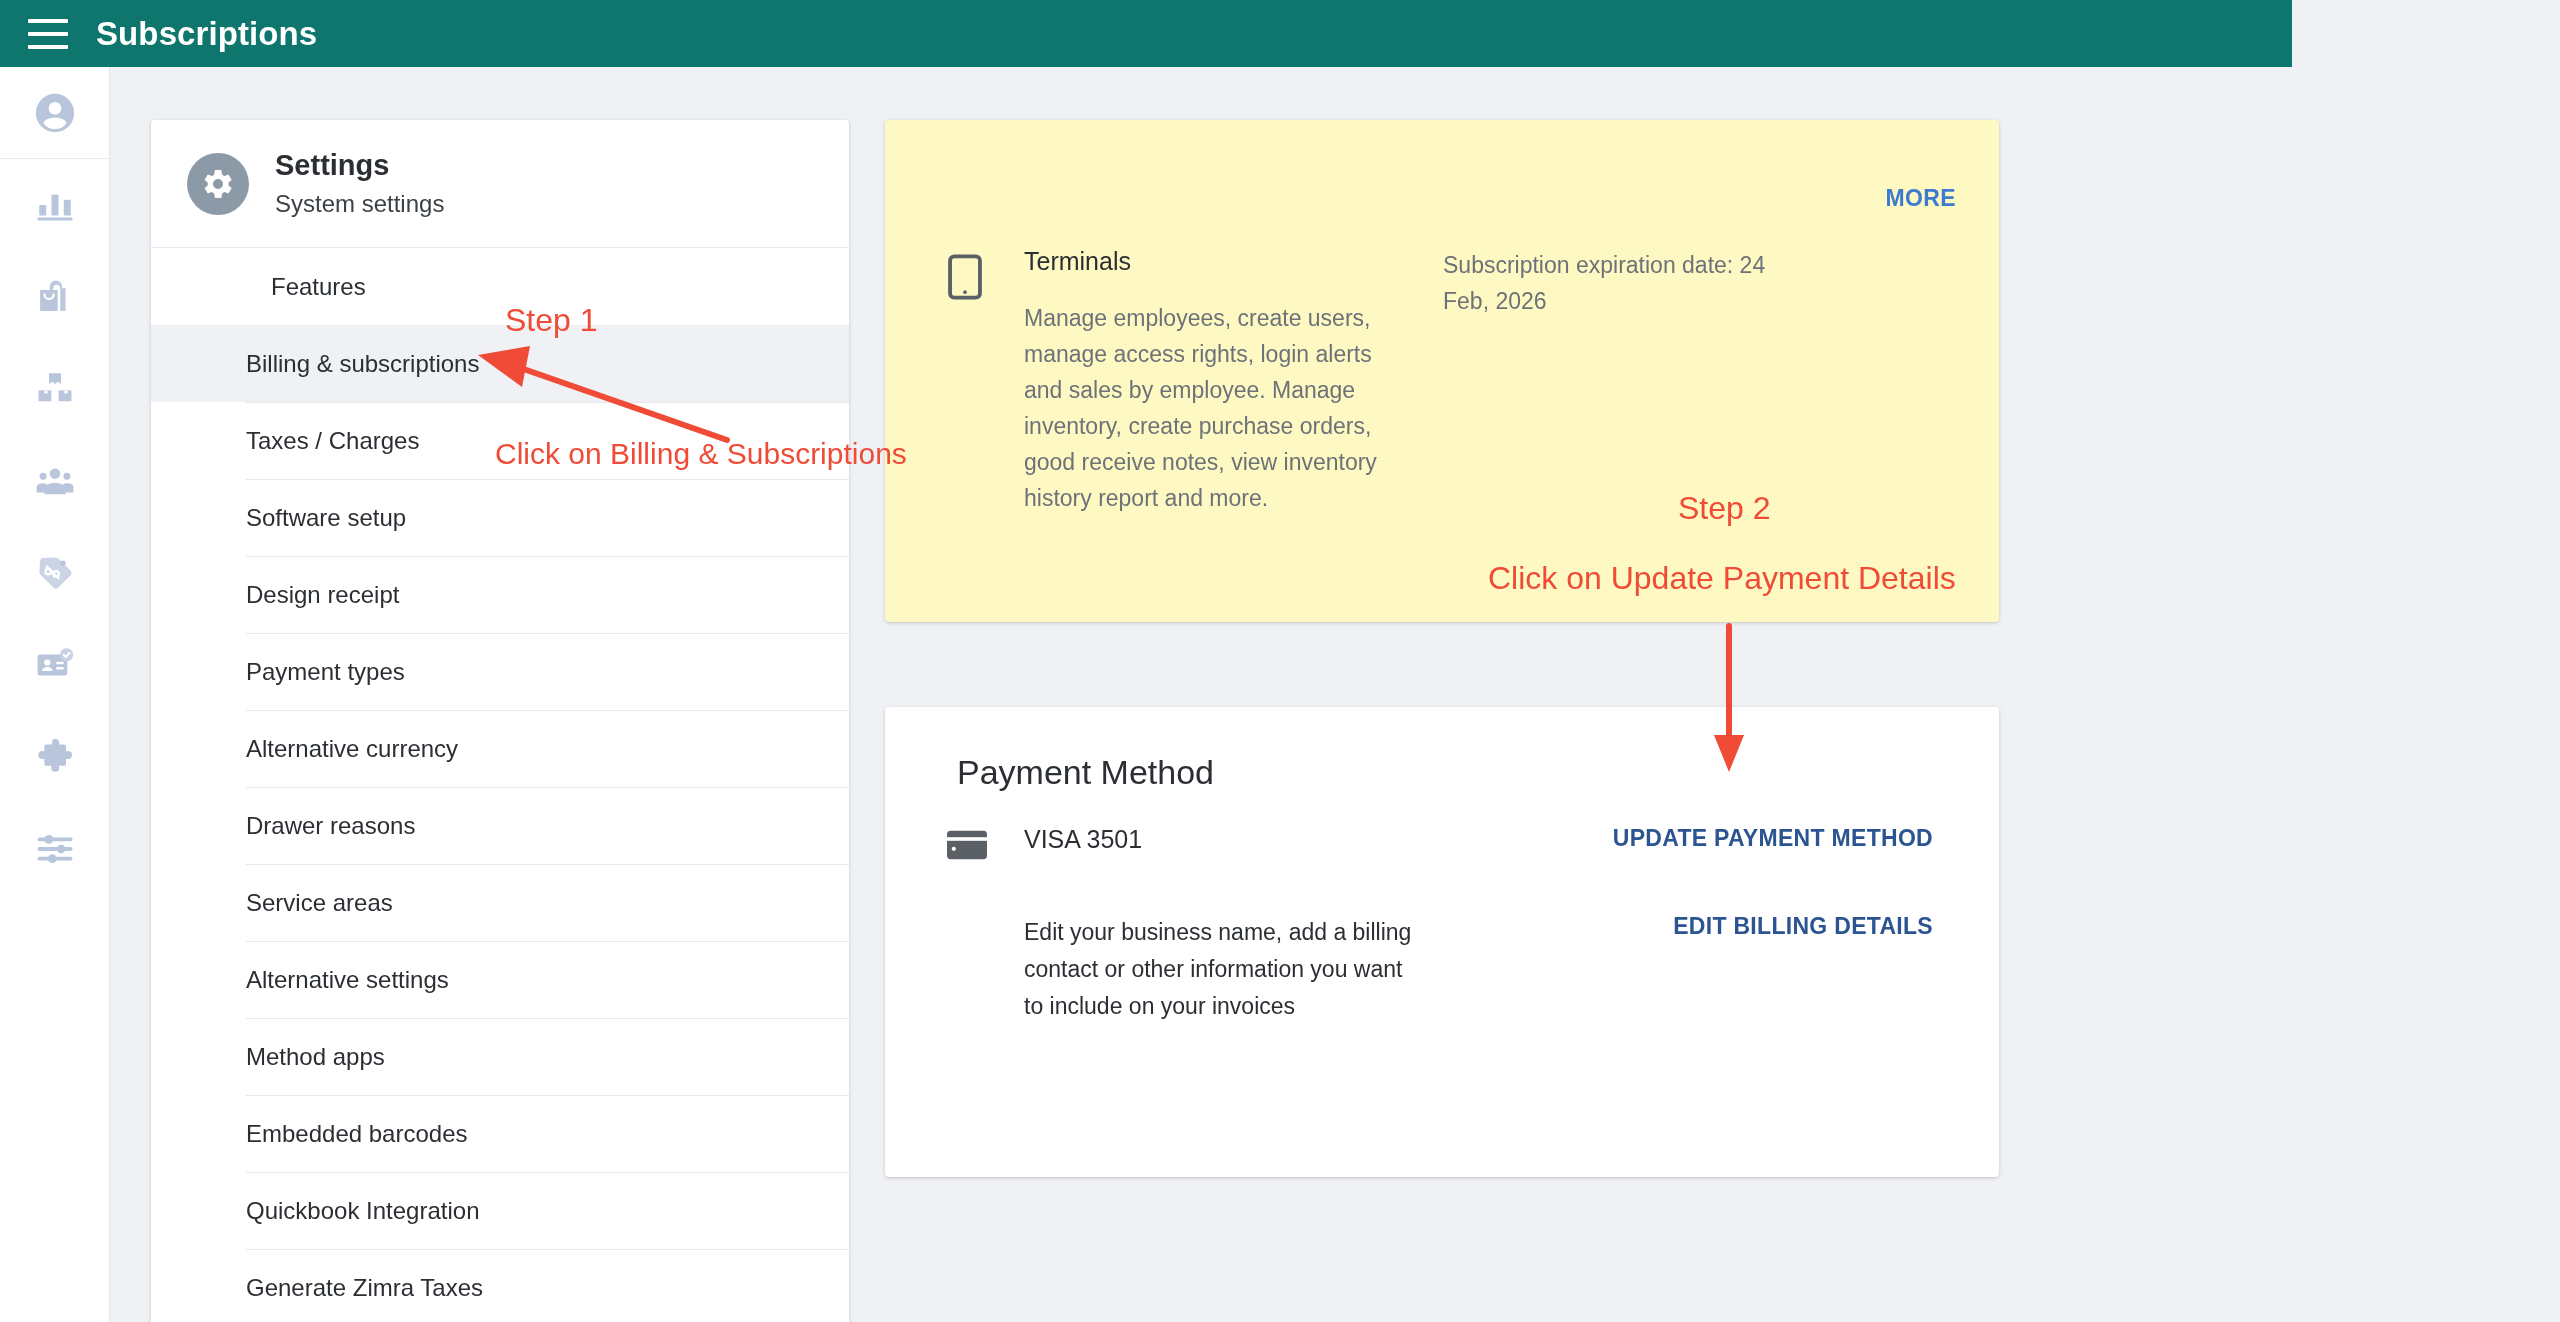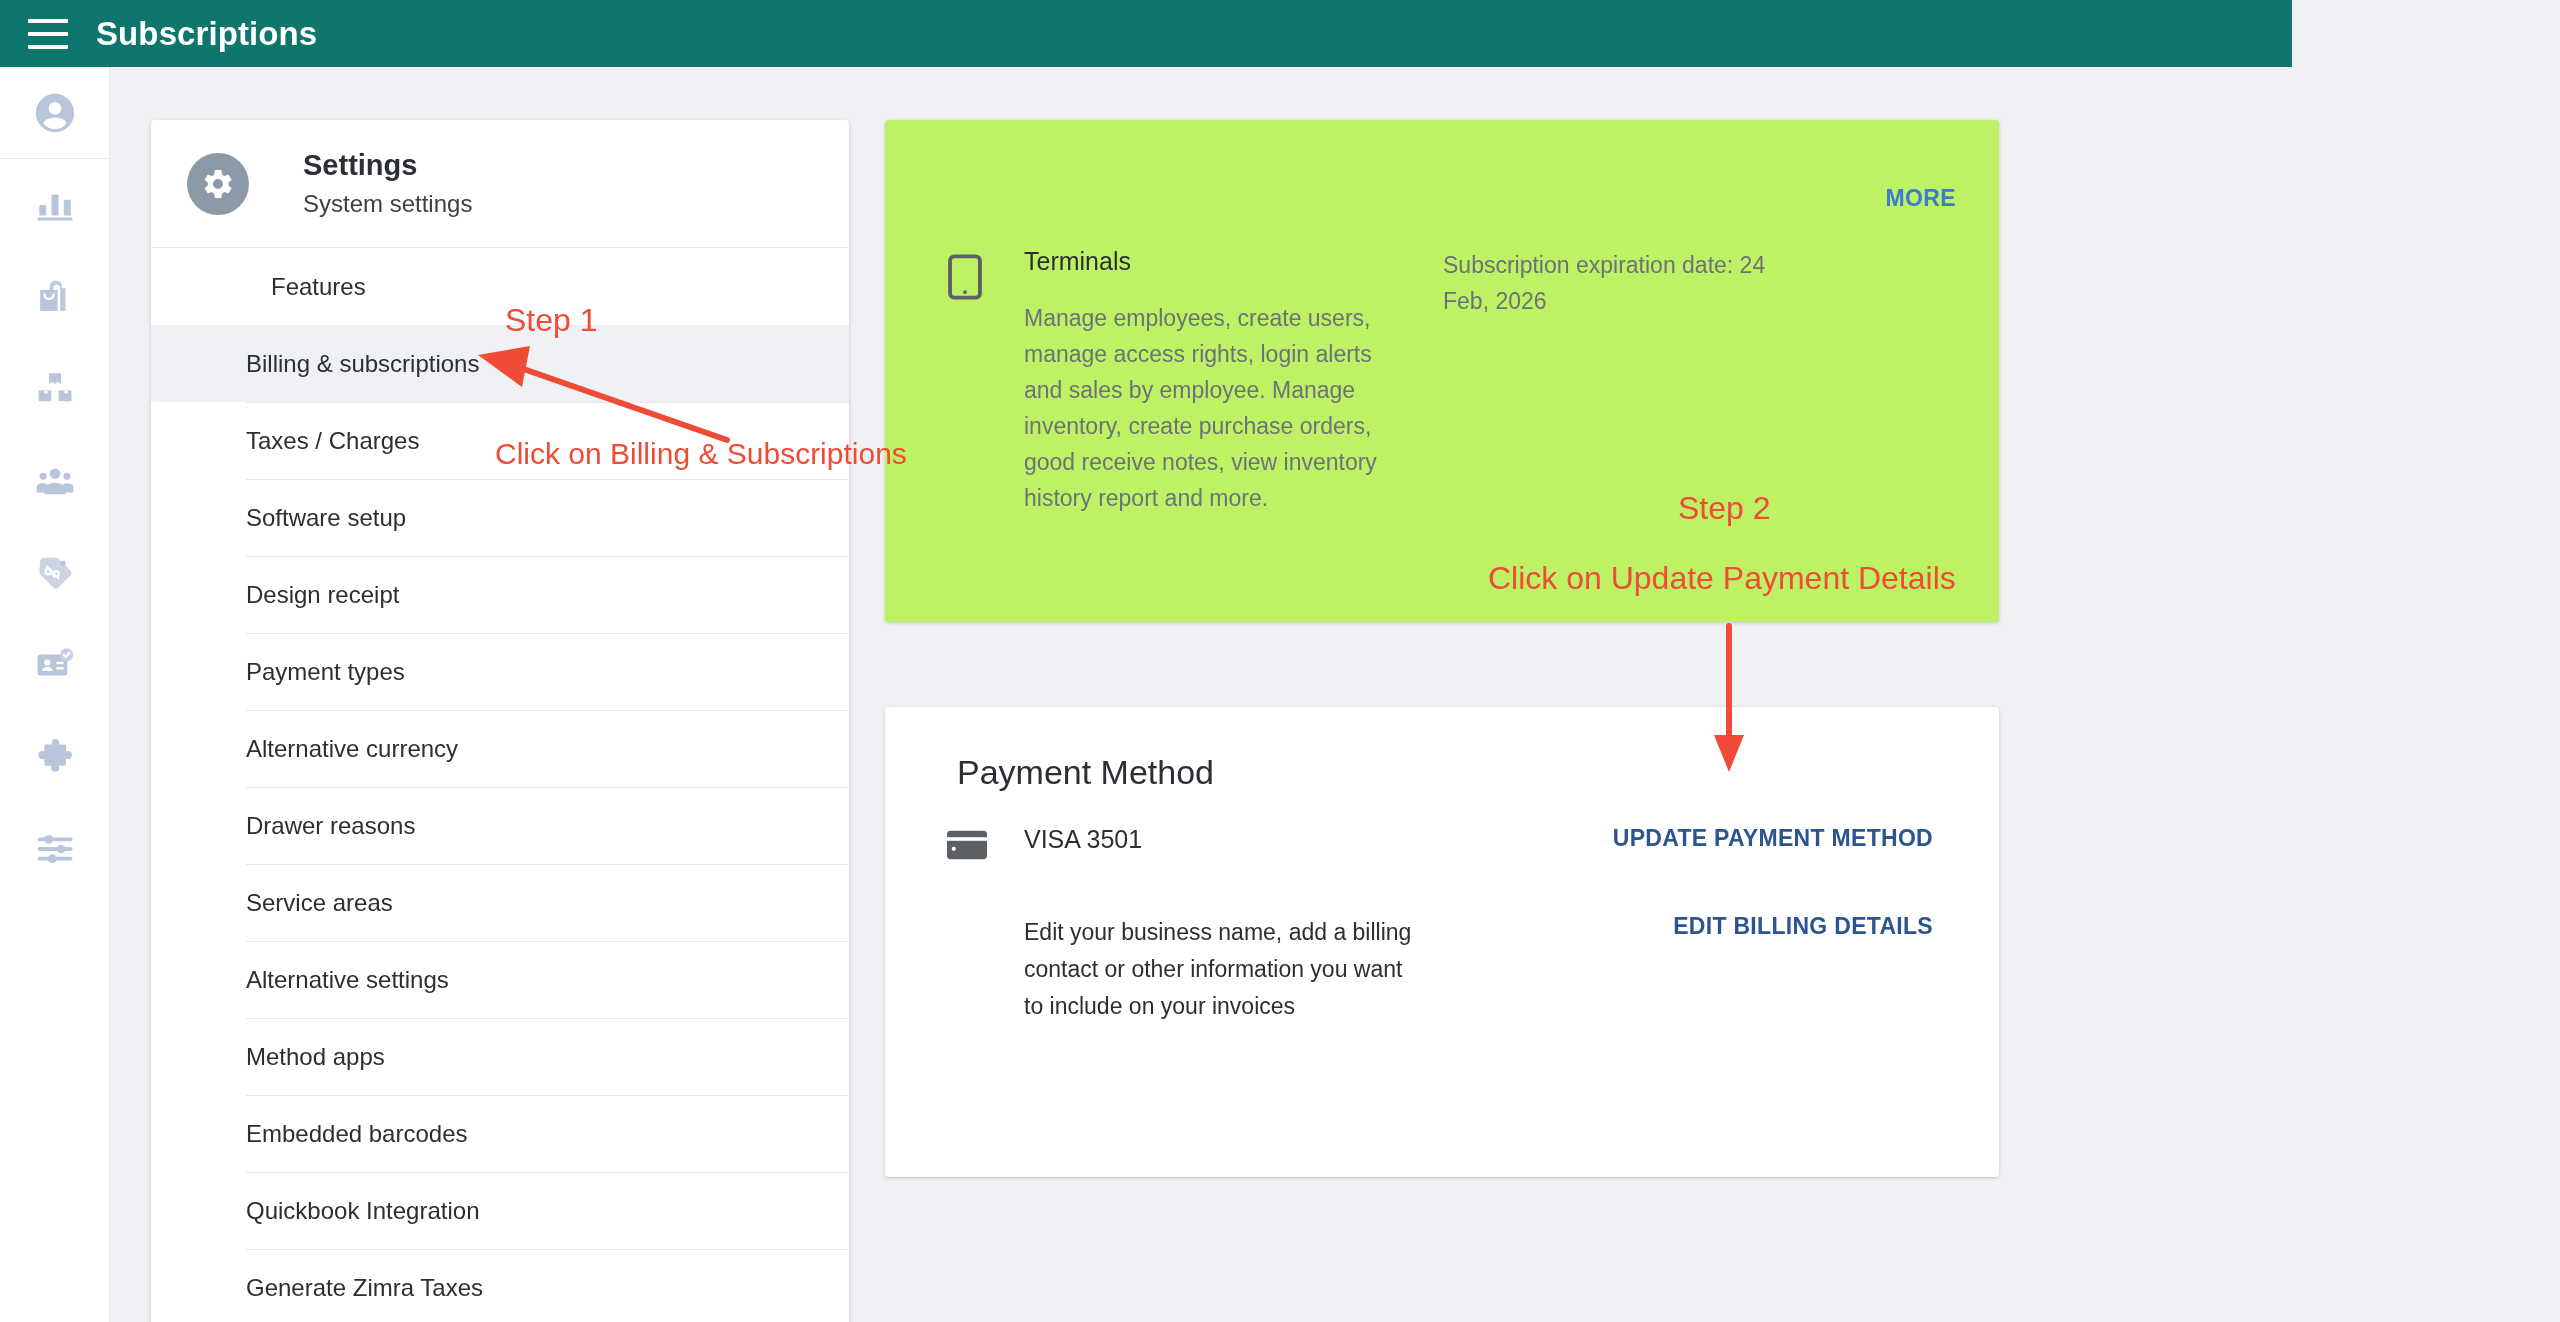--- a/index.html
+++ b/index.html
@@ -104,21 +104,20 @@
     border-radius: 4px;
     box-shadow: 0 1px 4px rgba(0,0,0,0.13), 0 1px 2px rgba(0,0,0,0.08);
     overflow: hidden;
   }
   .settings-head {
     display: flex;
     align-items: center;
     height: 128px;
     padding-left: 36px;
     border-bottom: 1px solid #e8eaee;
-    gap: 28px;
   }
   .gear-badge {
     width: 62px; height: 62px;
     border-radius: 50%;
     background: #8c9aa8;
     display: flex; align-items: center; justify-content: center;
     flex: 0 0 auto;
   }
   .settings-headtext { margin-left: 26px; }
   .settings-title {
@@ -157,21 +156,21 @@
   }
   .menu-row.active::before { background: transparent; }
 
   
   .terminals-card {
     position: absolute;
     left: 775px;
     top: 53px;
     width: 1114px;
     height: 502px;
-    background: #bef264;
+    background: #fef9c3;
     border-radius: 4px;
     box-shadow: 0 1px 4px rgba(0,0,0,0.13), 0 1px 2px rgba(0,0,0,0.08);
   }
   .more-link {
     position: absolute;
     right: 43px;
     top: 65px;
     font-size: 23px;
     font-weight: bold;
     color: #3d7bd0;

